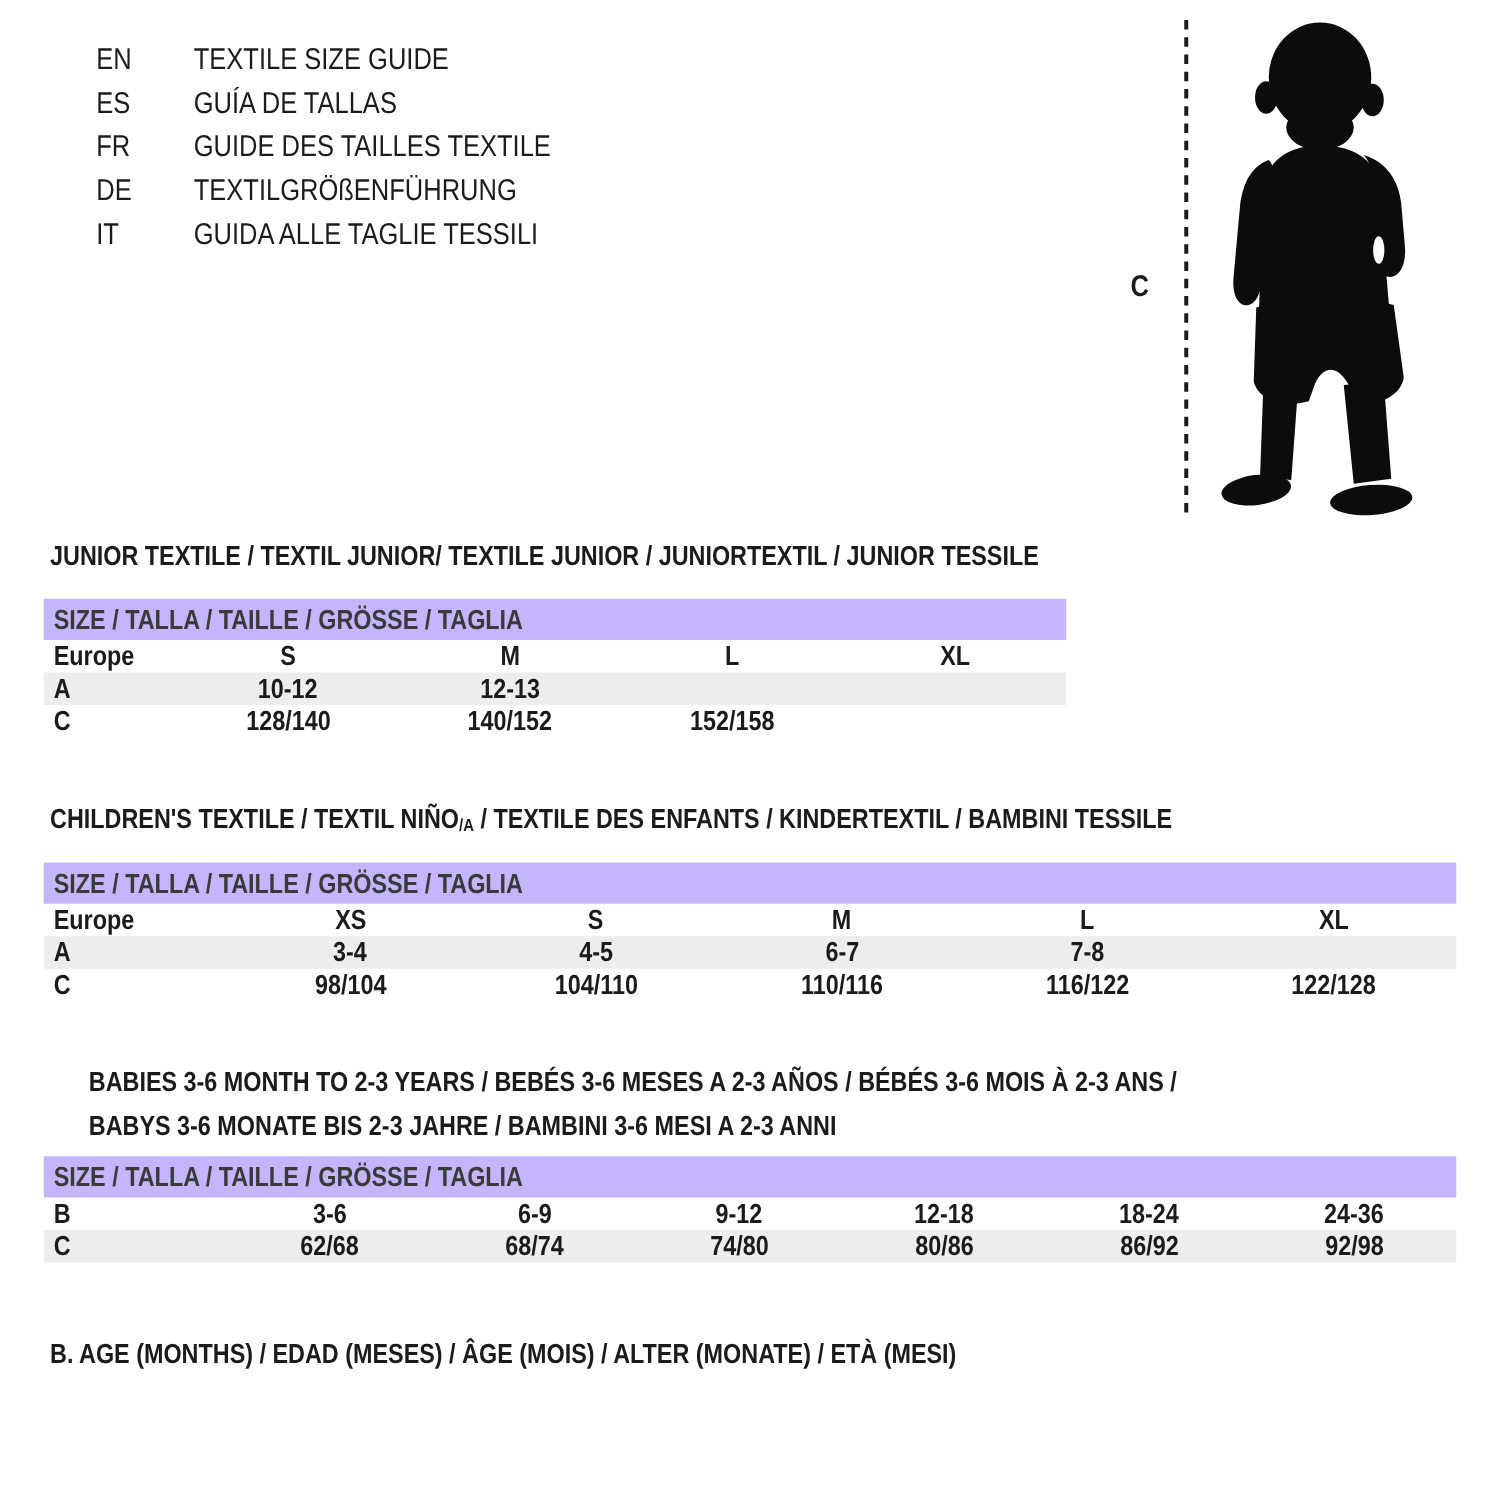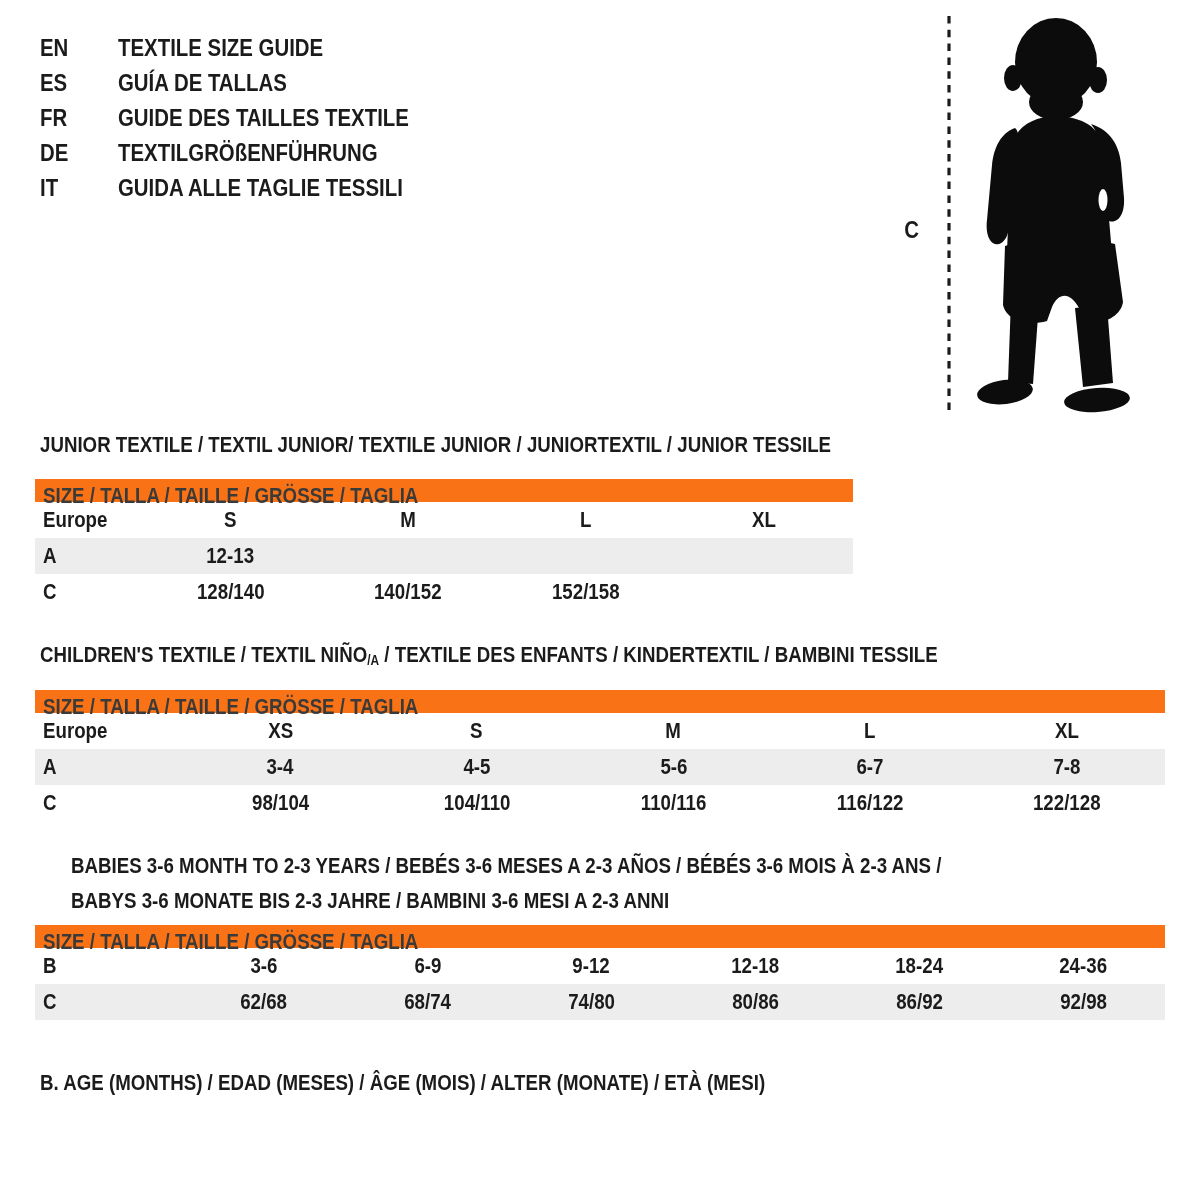--- a/index.html
+++ b/index.html
@@ -5,39 +5,39 @@
   html,body{margin:0;padding:0;background:#fff;}
   .page{position:relative;width:1200px;height:1200px;background:#ffffff;
         font-family:"Liberation Sans",sans-serif;color:#1b1b1b;overflow:hidden;}
 
   
   .cond{display:inline-block;transform:scaleX(0.85);transform-origin:50% 50%;white-space:nowrap;}
   .condl{transform-origin:0 50%;}
 
   
   .lang-block{position:absolute;left:40px;top:30px;}
-  .lang-row{display:flex;height:35px;line-height:35px;font-size:24px;font-weight:700;}
+  .lang-row{display:flex;height:35px;line-height:35px;font-size:24px;font-weight:400;margin-left:37px;}
   .lang-code{width:78px;}
 
   
   .dash-line{position:absolute;left:946px;top:16px;}
   .c-label{position:absolute;left:903px;top:216px;width:32px;font-size:24px;font-weight:700;text-align:left;}
   .toddler{position:absolute;left:963px;top:16px;}
 
   
   .sec-title{position:absolute;left:40px;font-size:22px;font-weight:700;line-height:26px;white-space:nowrap;}
   .sub{font-size:14px;vertical-align:-3px;}
 
   
   .table{position:absolute;left:35px;font-size:22px;font-weight:700;}
   .t-junior{width:818px;top:479px;}
   .t-children{width:1130px;top:690px;}
   .t-babies{width:1130px;top:925px;}
-  .thead{height:23px;line-height:33px;background:#f97316;color:#3a3a3a;padding-left:8px;font-size:22px;}
-  .trow{display:grid;height:36px;line-height:34px;align-items:center;}
+  .thead{height:33px;line-height:33px;background:#c4b5fd;color:#3a3a3a;padding-left:8px;font-size:22px;}
+  .trow{display:grid;height:26px;line-height:34px;align-items:center;}
   .row4{grid-template-columns:13% 1fr 1fr 1fr 1fr;}
   .row5{grid-template-columns:13% 1fr 1fr 1fr 1fr 1fr;}
   .row6{grid-template-columns:13% 1fr 1fr 1fr 1fr 1fr 1fr;}
   .alt{background:#ededed;}
   .cell{text-align:center;overflow:hidden;}
   .lbl{text-align:left;padding-left:8px;}
 
   
   .legend{position:absolute;left:40px;top:1066px;}
   .legend-row{height:34px;line-height:34px;font-size:22px;font-weight:700;white-space:nowrap;}
@@ -100,20 +100,21 @@
     <div class="thead"><span class="cond condl">SIZE / TALLA / TAILLE / GRÖSSE / TAGLIA</span></div>
     <div class="trow row4">
       <div class="cell lbl"><span class="cond condl">Europe</span></div>
       <div class="cell"><span class="cond">S</span></div>
       <div class="cell"><span class="cond">M</span></div>
       <div class="cell"><span class="cond">L</span></div>
       <div class="cell"><span class="cond">XL</span></div>
     </div>
     <div class="trow row4 alt">
       <div class="cell lbl"><span class="cond condl">A</span></div>
+      <div class="cell"><span class="cond">10-12</span></div>
       <div class="cell"><span class="cond">12-13</span></div>
     </div>
     <div class="trow row4">
       <div class="cell lbl"><span class="cond condl">C</span></div>
       <div class="cell"><span class="cond">128/140</span></div>
       <div class="cell"><span class="cond">140/152</span></div>
       <div class="cell"><span class="cond">152/158</span></div>
     </div>
   </div>
 
@@ -127,21 +128,20 @@
       <div class="cell"><span class="cond">XS</span></div>
       <div class="cell"><span class="cond">S</span></div>
       <div class="cell"><span class="cond">M</span></div>
       <div class="cell"><span class="cond">L</span></div>
       <div class="cell"><span class="cond">XL</span></div>
     </div>
     <div class="trow row5 alt">
       <div class="cell lbl"><span class="cond condl">A</span></div>
       <div class="cell"><span class="cond">3-4</span></div>
       <div class="cell"><span class="cond">4-5</span></div>
-      <div class="cell"><span class="cond">5-6</span></div>
       <div class="cell"><span class="cond">6-7</span></div>
       <div class="cell"><span class="cond">7-8</span></div>
     </div>
     <div class="trow row5">
       <div class="cell lbl"><span class="cond condl">C</span></div>
       <div class="cell"><span class="cond">98/104</span></div>
       <div class="cell"><span class="cond">104/110</span></div>
       <div class="cell"><span class="cond">110/116</span></div>
       <div class="cell"><span class="cond">116/122</span></div>
       <div class="cell"><span class="cond">122/128</span></div>

